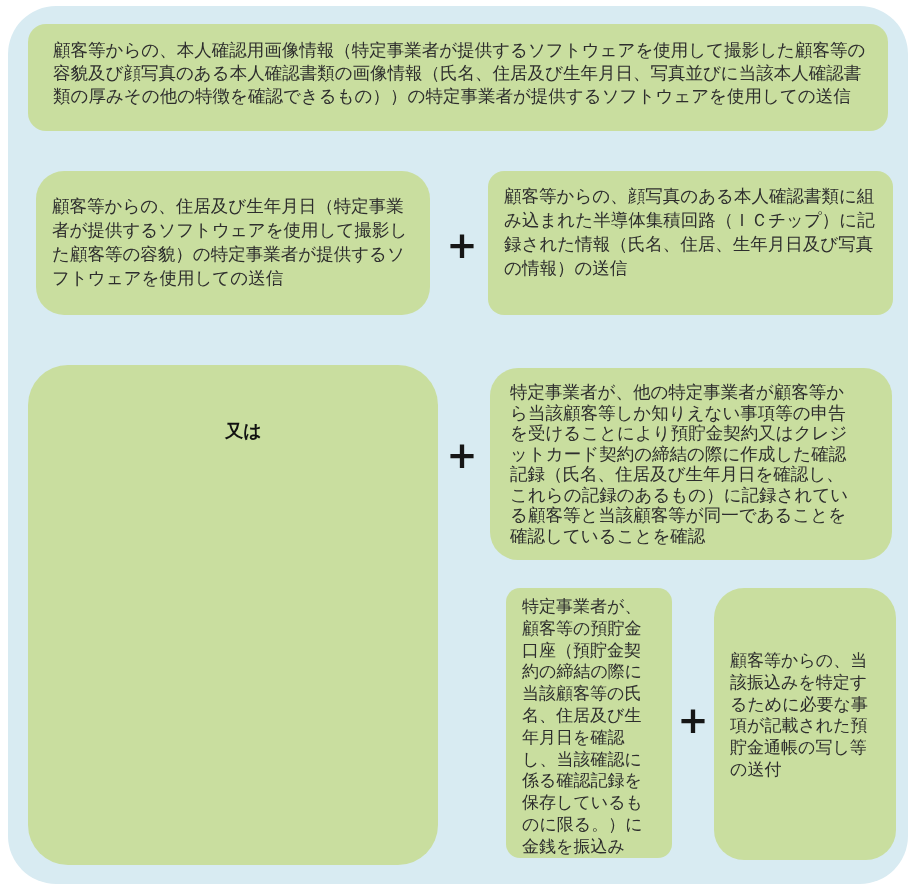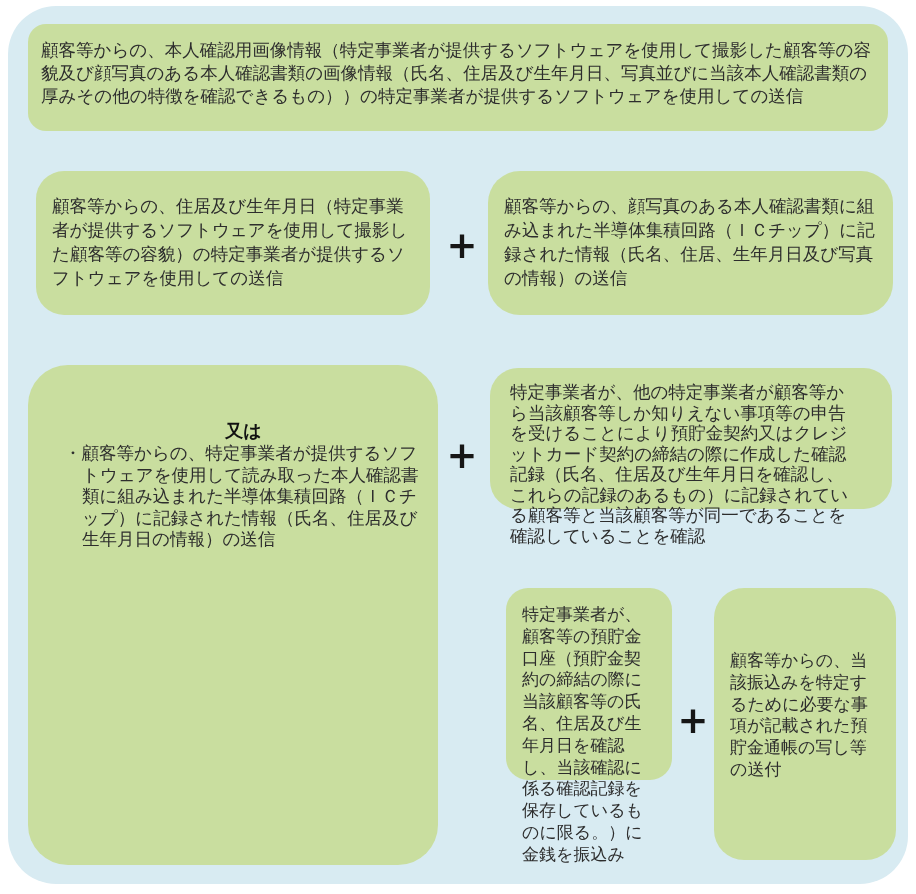--- a/index.html
+++ b/index.html
@@ -14,56 +14,56 @@
     position: absolute; left: 8px; top: 6px; width: 900px; height: 878px;
     background: #d8ebf2; border-radius: 48px;
   }
   .box {
     position: absolute; background: #c9de9f;
   }
   .box p { margin: 0; word-break: break-all; overflow-wrap: break-word; }
 
   .top-box {
     left: 28px; top: 24px; width: 860px; height: 107px;
-    border-radius: 18px; padding: 15px 10px 0 13px;
+    border-radius: 18px; padding: 15px 10px 0 25px;
   }
   .top-box p { font-size: 17.5px; line-height: 23px; }
 
   .r2l {
     left: 36px; top: 171px; width: 394px; height: 144px;
     border-radius: 28px; padding: 23px 14px 0 16px;
   }
   .r2r {
     left: 488px; top: 171px; width: 405px; height: 144px;
-    border-radius: 32px; padding: 23px 15px 0 16px;
+    border-radius: 16px; padding: 13px 15px 0 16px;
   }
   .r2l p, .r2r p { font-size: 17.5px; line-height: 24px; }
 
   .or-box {
     left: 28px; top: 365px; width: 410px; height: 500px;
     border-radius: 40px; padding: 54px 15px 0 36px;
   }
   .or-box .bullet {
     font-size: 17.5px; line-height: 21.5px;
     padding-left: 18px; text-indent: -18px;
   }
   .or-label {
     margin: 14px 0 22px 0; text-align: center;
     font-size: 18px; font-weight: bold; color: #111111;
   }
 
   .record-box {
-    left: 490px; top: 368px; width: 402px; height: 141px;
+    left: 490px; top: 368px; width: 402px; height: 192px;
     border-radius: 28px; padding: 14px 32px 0 20px;
   }
   .record-box p { font-size: 17.5px; line-height: 20.5px; }
 
   .deposit-box {
-    left: 506px; top: 588px; width: 166px; height: 192px;
-    border-radius: 22px; padding: 16px 16px 0 16px;
+    left: 506px; top: 588px; width: 166px; height: 270px;
+    border-radius: 14px; padding: 8px 16px 0 16px;
   }
   .deposit-box p { font-size: 17px; line-height: 21.8px; }
 
   .passbook-box {
     left: 714px; top: 588px; width: 182px; height: 272px;
     border-radius: 30px; padding: 62px 24px 0 16px;
   }
   .passbook-box p { font-size: 17px; line-height: 21.8px; }
 
   .plus {
@@ -89,21 +89,20 @@
 </div>
 
 <div class="plus plus1">+</div>
 
 <div class="box r2r">
   <p>顧客等からの、顔写真のある本人確認書類に組み込まれた半導体集積回路（ＩＣチップ）に記録された情報（氏名、住居、生年月日及び写真の情報）の送信</p>
 </div>
 
 <div class="box or-box">
   <p class="or-label">又は</p>
-  <p class="bullet">・顧客等からの、特定事業者が提供するソフトウェアを使用して読み取った本人確認書類に組み込まれた半導体集積回路（ＩＣチップ）に記録された情報（氏名、住居及び生年月日の情報）の送信</p>
 </div>
 
 <div class="plus plus2">+</div>
 
 <div class="box record-box">
   <p>特定事業者が、他の特定事業者が顧客等から当該顧客等しか知りえない事項等の申告を受けることにより預貯金契約又はクレジットカード契約の締結の際に作成した確認記録（氏名、住居及び生年月日を確認し、これらの記録のあるもの）に記録されている顧客等と当該顧客等が同一であることを確認していることを確認</p>
 </div>
 
 <div class="box deposit-box">
   <p>特定事業者が、顧客等の預貯金口座（預貯金契約の締結の際に当該顧客等の氏名、住居及び生年月日を確認し、当該確認に係る確認記録を保存しているものに限る。）に金銭を振込み</p>

